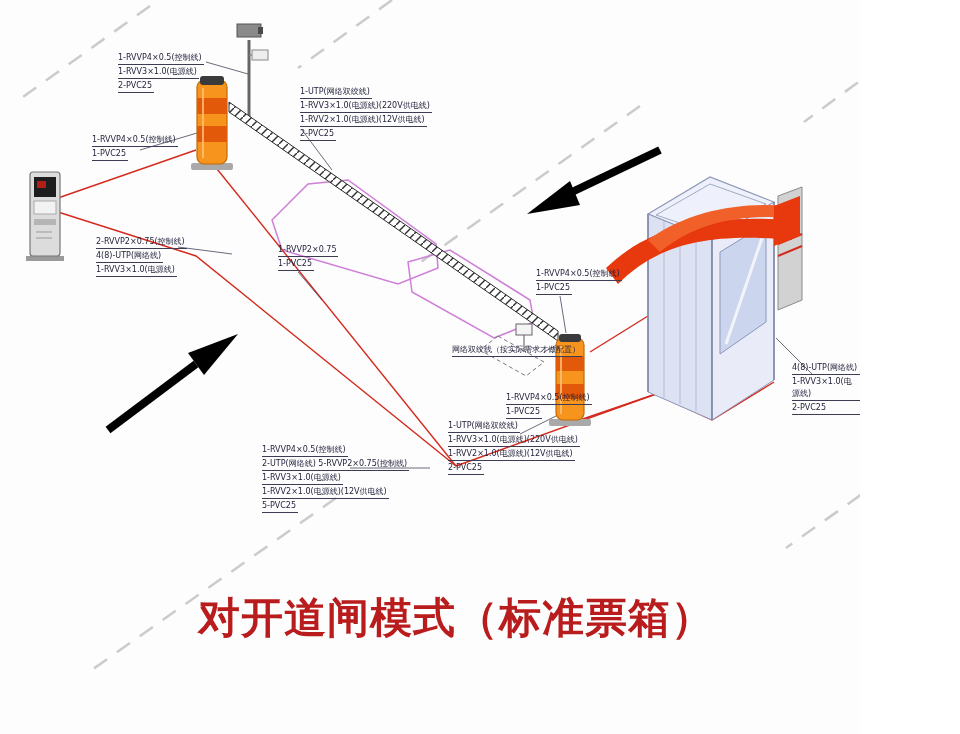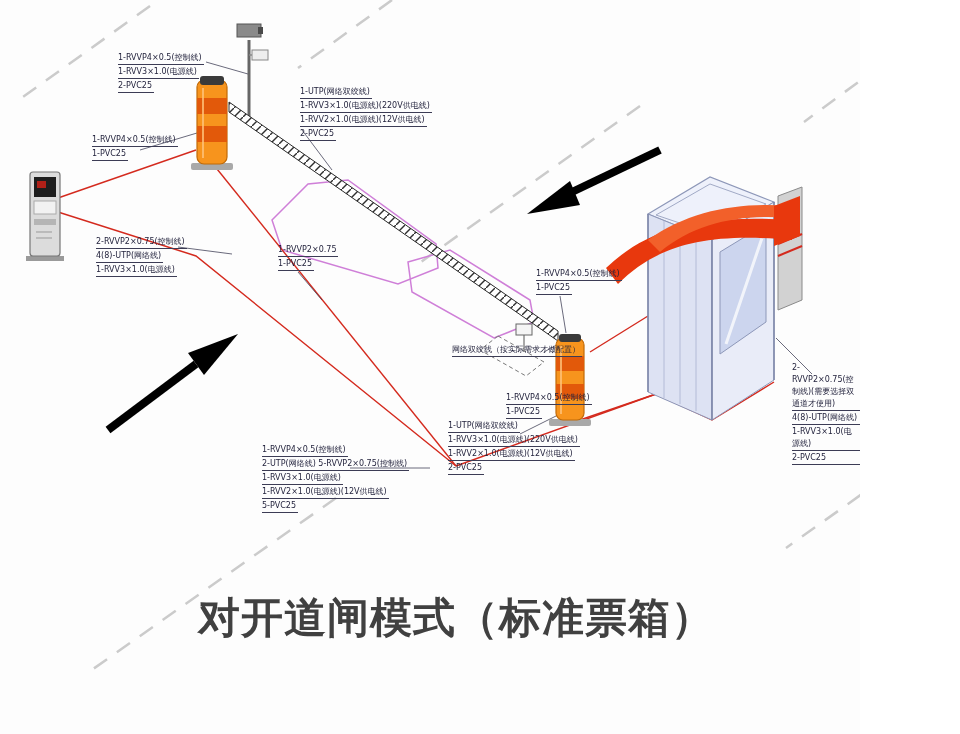--- a/index.html
+++ b/index.html
@@ -15,21 +15,21 @@
   }
   .lbl .lbl-line {
     border-bottom:1px solid #3c3c55;
     width:max-content; padding-right:2px; margin-bottom:1px;
   }
   .lbl.wrap { max-width:164px; }
   .lbl.wrap .lbl-line { width:auto; max-width:164px; }
   .title {
     position:absolute; z-index:2; left:0; top:590px; width:912px;
     text-align:center; font-size:42px; font-weight:600; letter-spacing:1px;
-    color:#404040; font-family:"DejaVu Sans", sans-serif;
+    color:#b91c1c; font-family:"DejaVu Sans", sans-serif;
   }
 </style>
 </head>
 <body>
 
 <div class="canvas">
 
   <svg width="960" height="734" viewBox="0 0 960 734">
     <defs>
       <pattern id="hatch" width="9" height="9" patternUnits="userSpaceOnUse">
@@ -202,20 +202,19 @@
       <div class="lbl-line">2-PVC25</div>
     </div>
   <div class="lbl" style="left:262px; top:444px;">
       <div class="lbl-line">1-RVVP4×0.5(控制线)</div>
       <div class="lbl-line">2-UTP(网络线)  5-RVVP2×0.75(控制线)</div>
       <div class="lbl-line">1-RVV3×1.0(电源线)</div>
       <div class="lbl-line">1-RVV2×1.0(电源线)(12V供电线)</div>
       <div class="lbl-line">5-PVC25</div>
     </div>
   <div class="lbl wrap" style="left:792px; top:362px;">
-      <div class="lbl-line">2-RVVP2×0.75(控制线)(需要选择双通道才使用)</div>
       <div class="lbl-line">4(8)-UTP(网络线)</div>
       <div class="lbl-line">1-RVV3×1.0(电源线)</div>
       <div class="lbl-line">2-PVC25</div>
     </div>
 
   <div class="title">对开道闸模式（标准票箱）</div>
 </div>
 
 </body></html>

